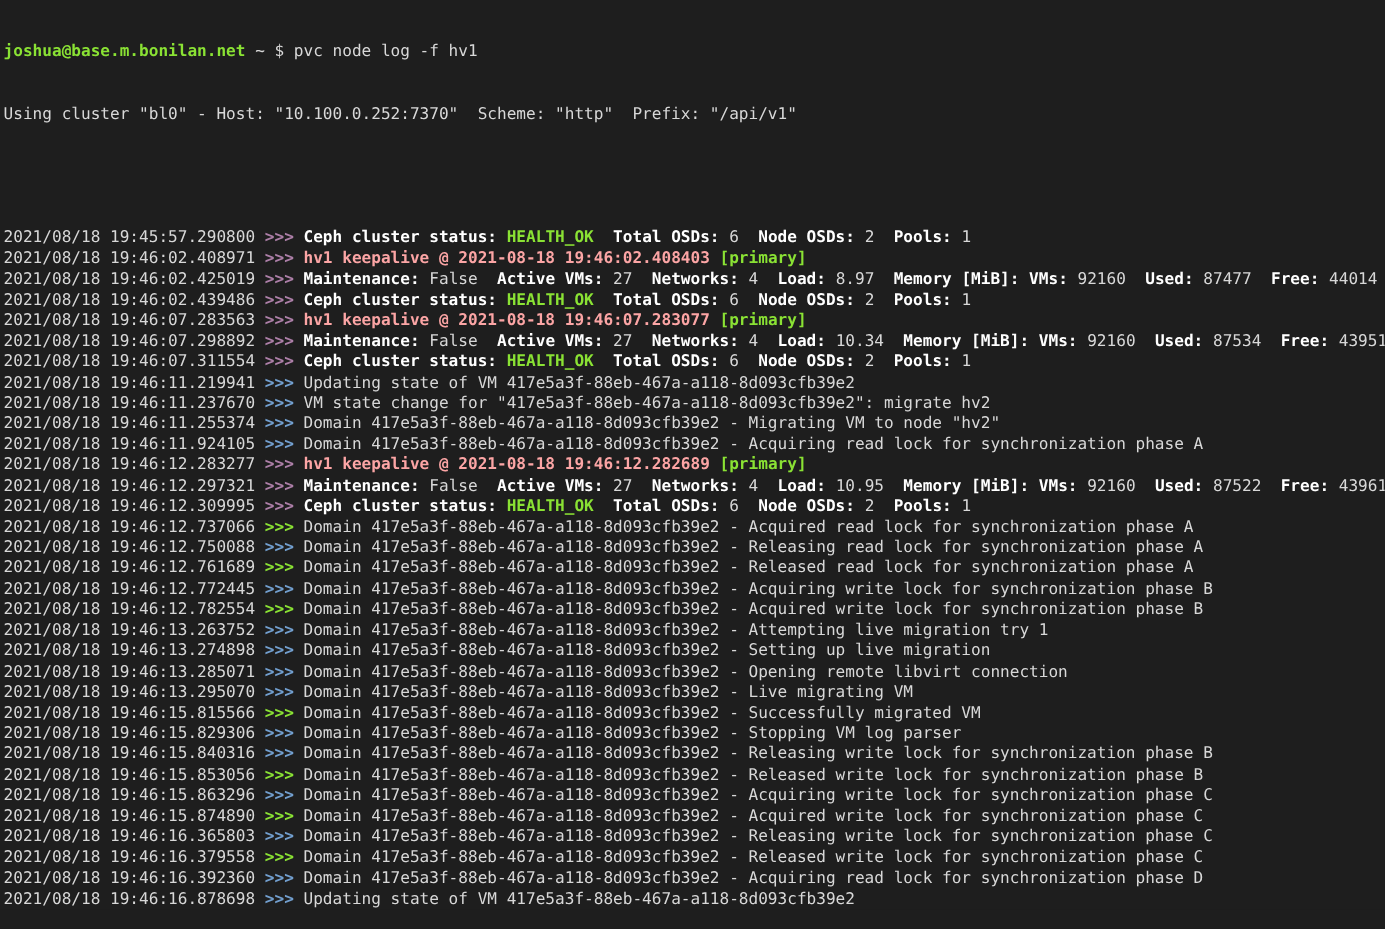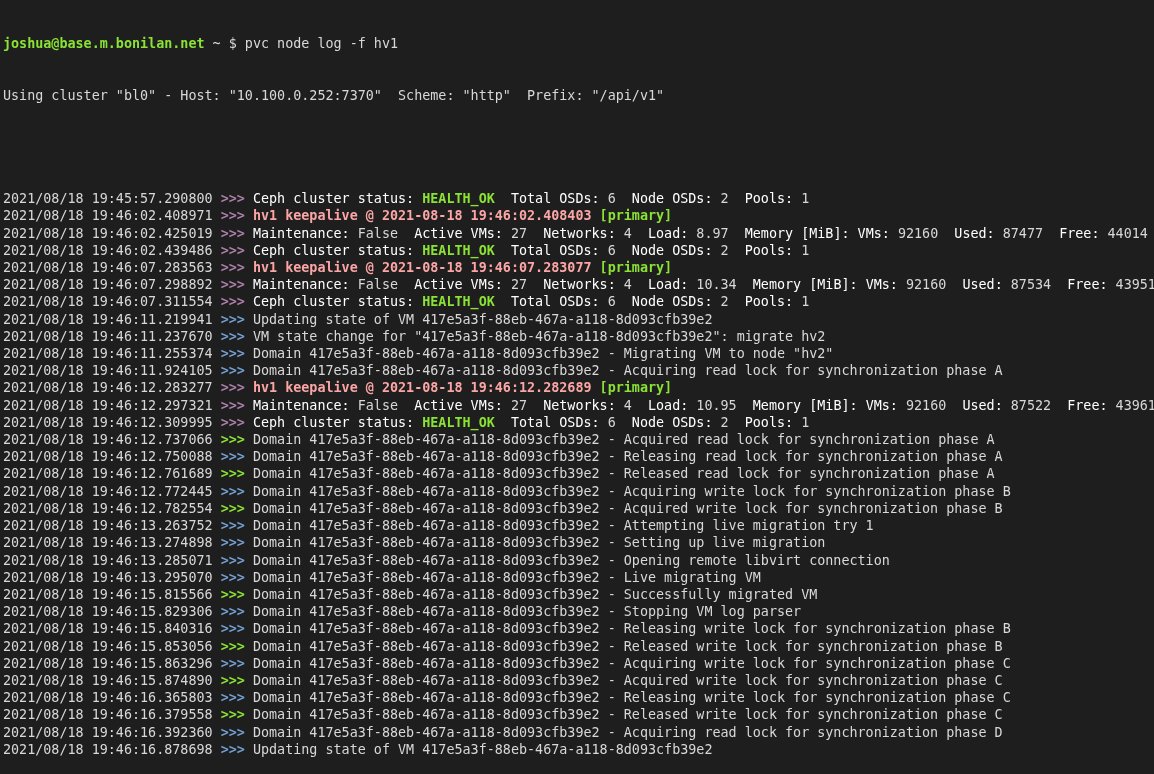--- a/index.html
+++ b/index.html
@@ -11,21 +11,21 @@
     font-family: "DejaVu Sans Mono", monospace;
     font-size: 13.4px;
     line-height: 17.2px;
     color: #d8d8d8;
     padding: 1px 0 0 3px;
     white-space: pre;
     overflow: hidden;
   }
   .line { min-height: 17.2px; }
   .seg-p { color: #d8d8d8; }
-  .seg-b { color: #ffffff; font-weight: normal; text-align: center; }
+  .seg-b { color: #ffffff; font-weight: bold; text-align: center; }
   .seg-g { color: #8ae234; font-weight: bold; }
   .seg-m { color: #fca5a5; font-weight: bold; }
   .mk-purple { color: #ad7fa8; font-weight: bold; }
   .mk-blue   { color: #729fcf; font-weight: bold; }
   .mk-green  { color: #8ae234; font-weight: bold; }
 </style>
 </head>
 <body>
 
 <div class="terminal">

